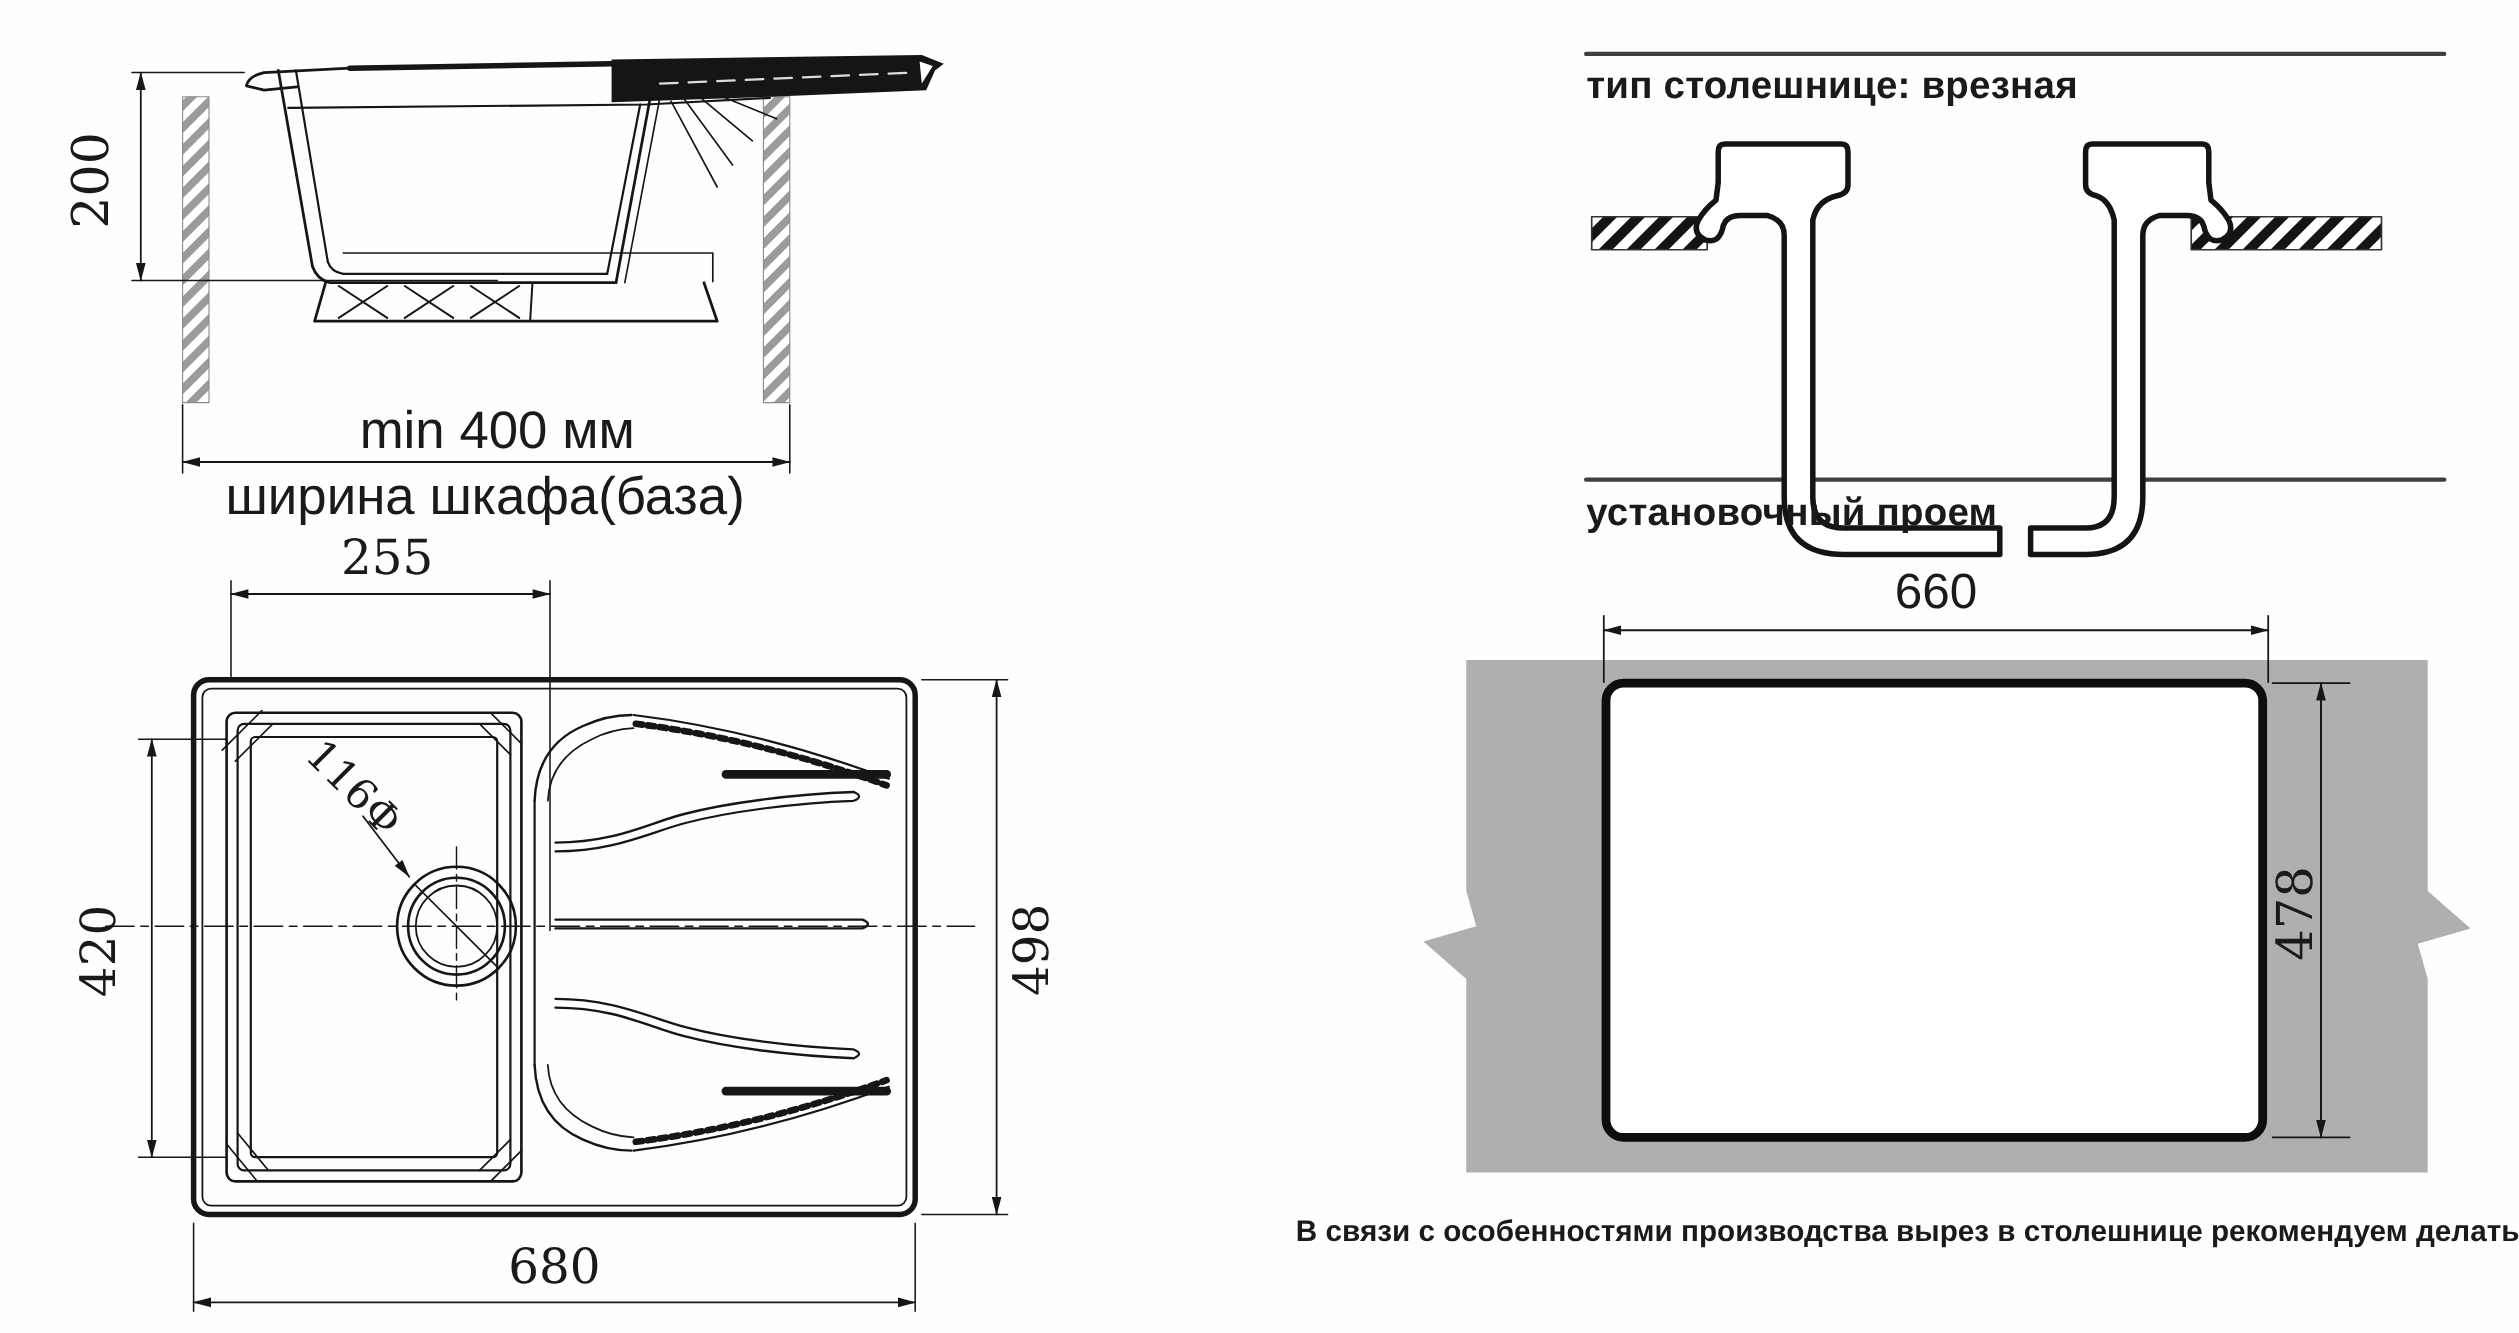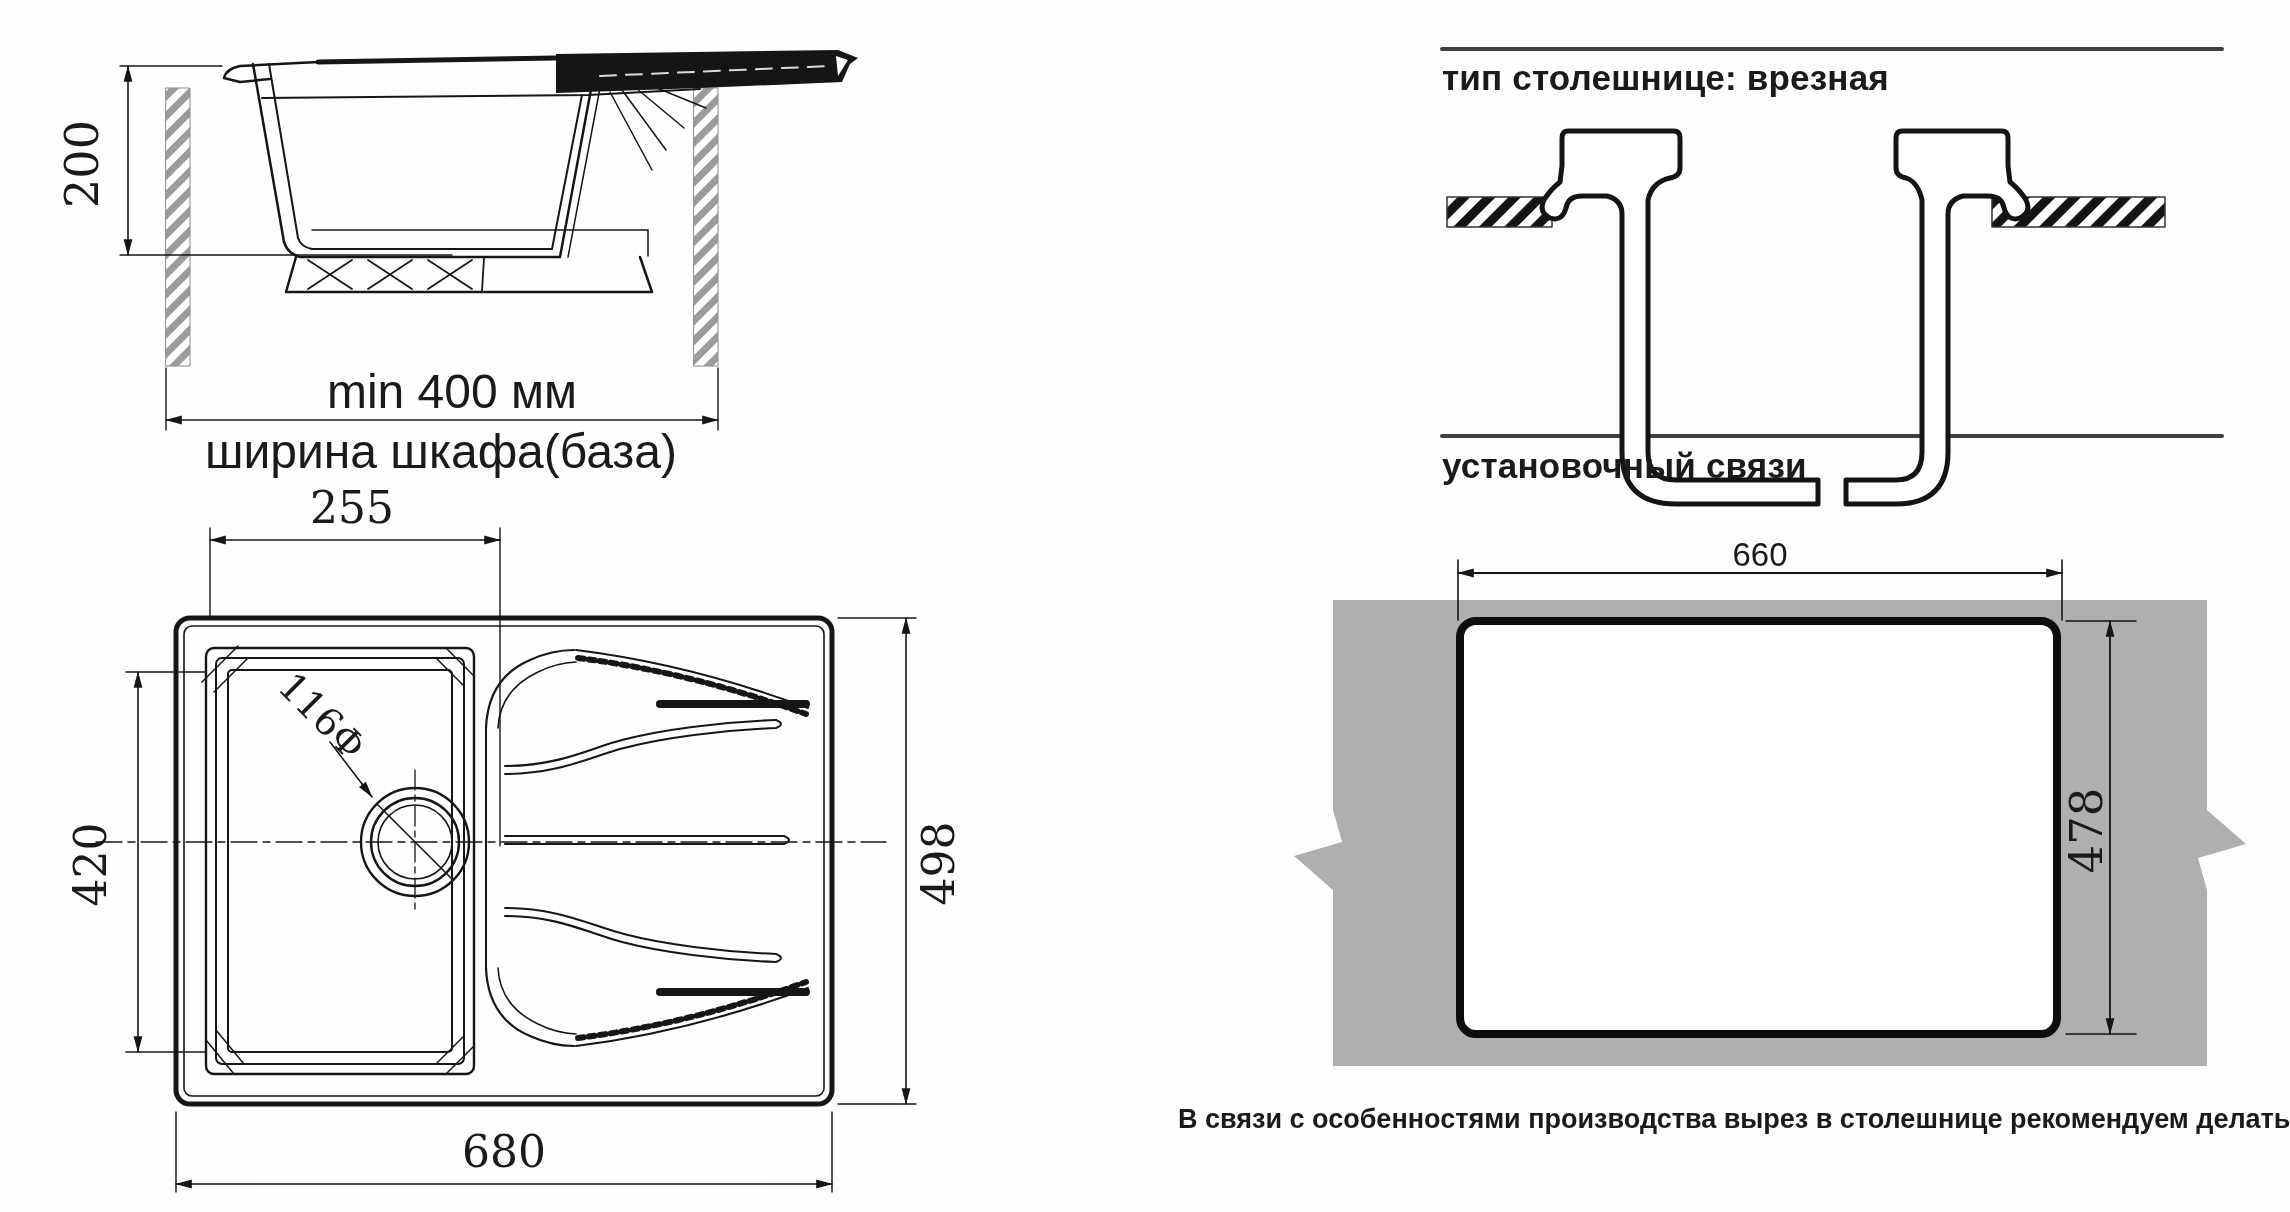--- a/index.html
+++ b/index.html
@@ -182,18 +182,18 @@
 <div class="lbl dimsans ctr" style="left:302px;top:364px;width:300px;">min 400 мм</div>
 <div class="lbl dimsans ctr" style="left:205px;top:424px;width:450px;">ширина шкафа(база)</div>
 
 <div class="lbl dimnum ctr" style="left:282px;top:482px;width:140px;">255</div>
 <div class="lbl dimnum rotccw ctr" style="left:20px;top:839px;width:140px;">420</div>
 <div class="lbl dimnum ctr" style="left:434px;top:1126px;width:140px;">680</div>
 <div class="lbl dimnum rotccw ctr" style="left:868px;top:838px;width:140px;">498</div>
 <div class="lbl dimnum rotcw45 ctr" style="left:252px;top:694px;width:140px;font-size:38px;">116Ф</div>
 
 <div class="lbl heading" style="left:1442px;top:58px;">тип столешнице: врезная</div>
-<div class="lbl heading" style="left:1442px;top:446px;">установочный связи</div>
-<div class="lbl ctr" style="left:1690px;top:512px;width:140px;font-size:33px;margin-top:24px;">660</div>
+<div class="lbl heading" style="left:1442px;top:446px;">установочный проем</div>
+<div class="lbl ctr" style="left:1690px;top:512px;width:140px;font-size:45px;">660</div>
 <div class="lbl dimnum rotccw ctr" style="left:2016px;top:804px;width:140px;font-size:45px;">478</div>
 <div class="lbl note" style="left:1178px;top:1104px;width:1112px;">В связи с особенностями производства вырез в столешнице рекомендуем делать с изделия.</div>
 
 </div>
 
 </body></html>

